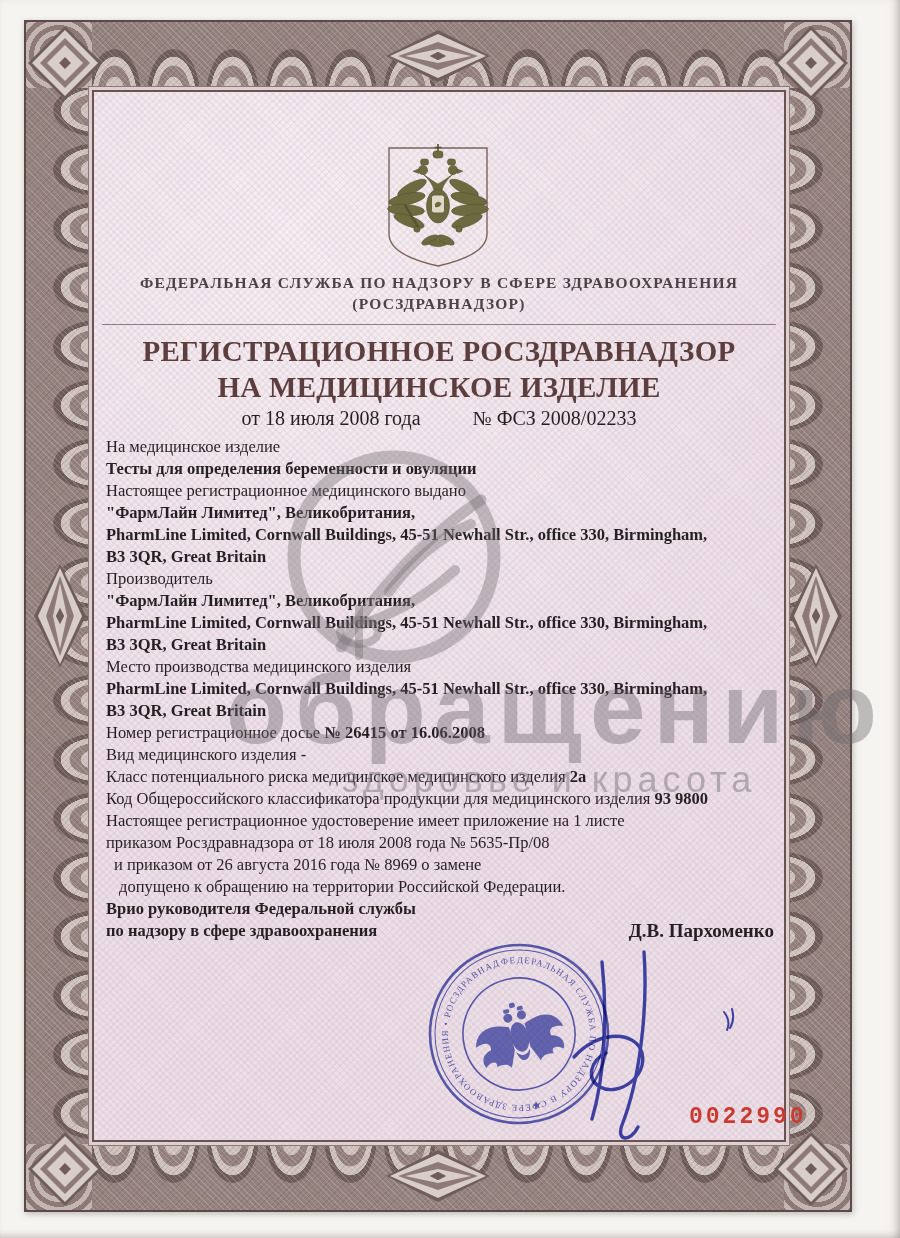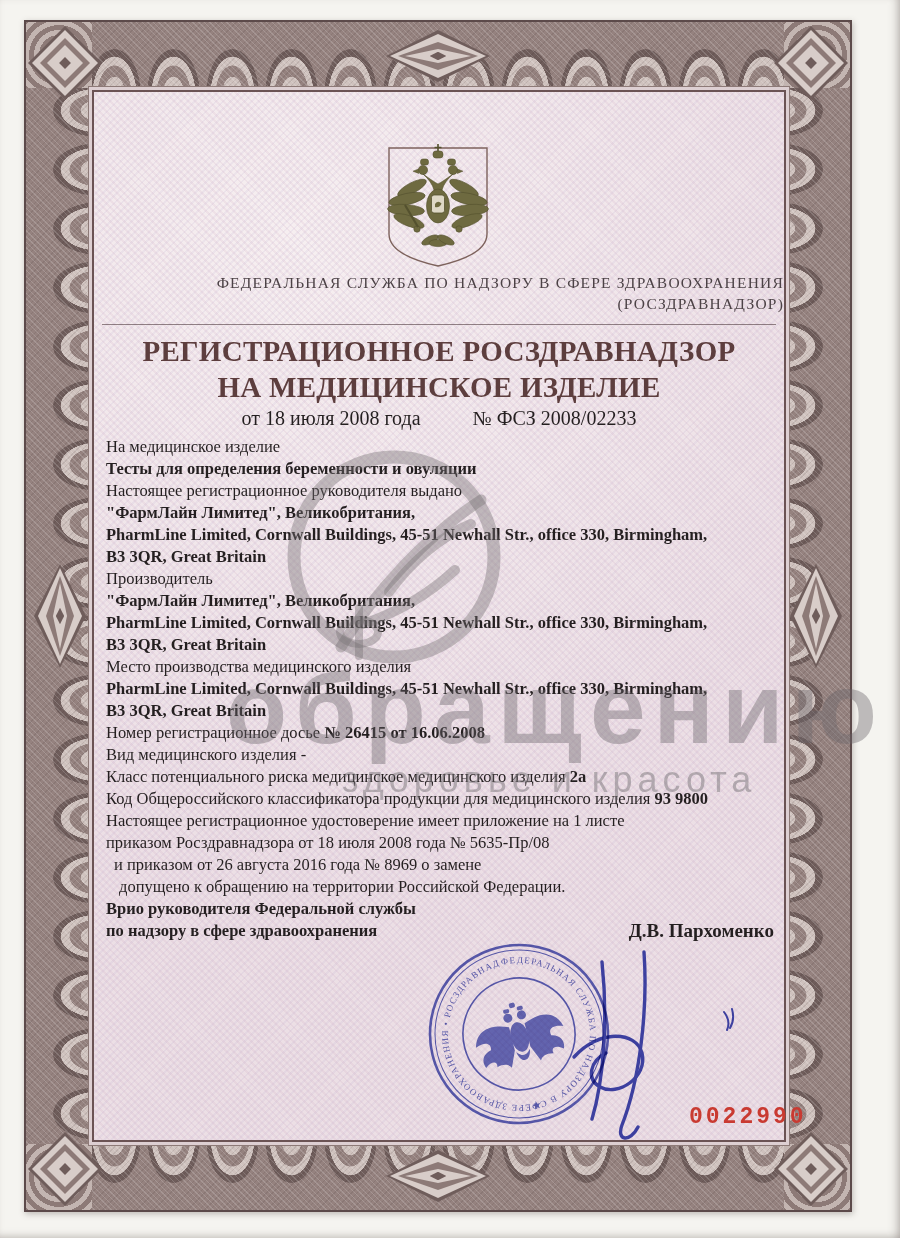--- a/index.html
+++ b/index.html
@@ -60,22 +60,22 @@
   
   .panel{position:absolute;left:66px;top:68px;right:64px;bottom:68px;
     border:2px solid #6b5354;
     box-shadow:0 0 0 3px #ddcfd2, 0 0 0 4px #8d7a77;
     background-color:#ecdfe5;
     background-image:
       repeating-linear-gradient(45deg, rgba(196,150,180,.13) 0 2px, rgba(0,0,0,0) 2px 5px),
       repeating-linear-gradient(-45deg, rgba(168,150,198,.11) 0 2px, rgba(0,0,0,0) 2px 5px),
       radial-gradient(circle at 30% 15%, rgba(255,252,250,.55), rgba(0,0,0,0) 60%);}
   
-  .agency{position:absolute;left:0;right:0;text-align:right;color:var(--hdr);
-    font-size:15.5px;letter-spacing:1.2px;}
+  .agency{position:absolute;left:0;right:0;text-align:center;color:var(--hdr);
+    font-size:15.5px;letter-spacing:1.2px;font-weight:bold;}
   .agency1{top:182px}.agency2{top:203px}
   .rule{position:absolute;left:8px;right:8px;top:232px;height:0;border-top:1px solid rgba(90,70,75,.65);}
   .title{position:absolute;left:0;right:0;text-align:center;color:var(--title);
     font-weight:bold;font-size:29px;letter-spacing:.3px;}
   .title1{top:243px}.title2{top:279px}
   .daterow{position:absolute;left:0;right:0;top:315px;display:flex;justify-content:center;gap:52px;
     font-weight:normal;font-size:20px;color:var(--ink);}
   .content{position:absolute;left:12px;top:344px;width:674px;color:var(--ink);
     font-size:16.5px;line-height:22px;}
   .content p{margin:0;}
@@ -208,21 +208,21 @@
         <span>от  18 июля 2008 года</span>
         <span>№  ФСЗ 2008/02233</span>
       </div>
 
       <div class="content">
         <p>
           <span>На медицинское изделие</span><br>
           <span class="b">Тесты для определения беременности и овуляции</span>
         </p>
         <p class="mt10">
-          <span>Настоящее регистрационное руководителя выдано</span><br>
+          <span>Настоящее регистрационное медицинского выдано</span><br>
           <span class="b">"ФармЛайн Лимитед", Великобритания,</span><br>
           <span class="b">PharmLine Limited, Cornwall Buildings, 45-51 Newhall Str., office 330, Birmingham,</span><br>
           <span class="b">B3 3QR, Great Britain</span>
         </p>
         <p class="mt10">
           <span>Производитель</span><br>
           <span class="b">"ФармЛайн Лимитед", Великобритания,</span><br>
           <span class="b">PharmLine Limited, Cornwall Buildings, 45-51 Newhall Str., office 330, Birmingham,</span><br>
           <span class="b">B3 3QR, Great Britain</span>
         </p>

